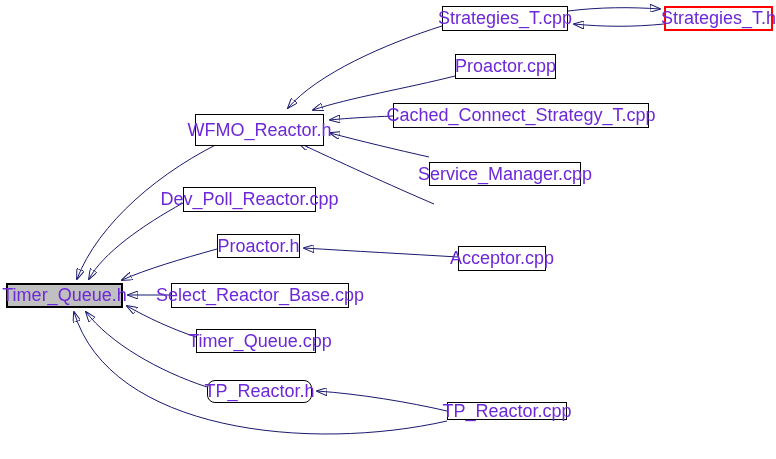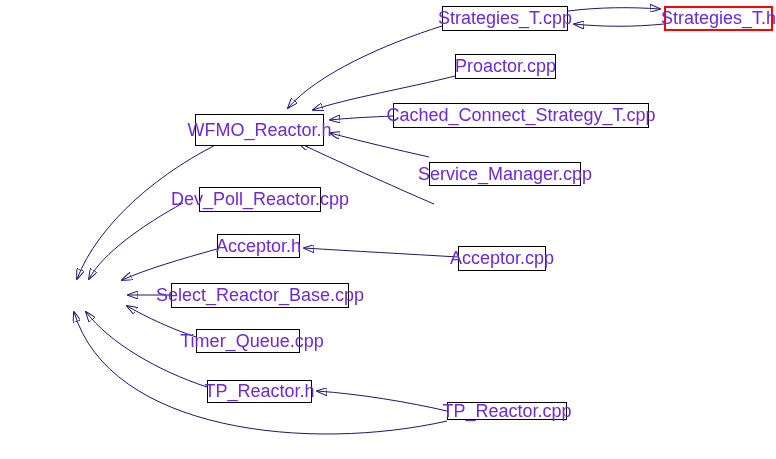--- a/index.html
+++ b/index.html
@@ -69,28 +69,29 @@
 
   <div class="node" style="left:455px; top:54px; width:101px; height:25px;">Proactor.cpp</div>
 
   <div class="node" style="left:393px; top:103px; width:256px; height:25px;">Cached_Connect_Strategy_T.cpp</div>
 
   <div class="node" style="left:429px; top:162px; width:152px; height:24px;">Service_Manager.cpp</div>
 
 
   <div class="node" style="left:195px; top:114px; width:129px; height:32px;">WFMO_Reactor.h</div>
 
-  <div class="node" style="left:199px; top:187px; width:122px; height:25px;">Dev_Poll_Reactor.cpp</div>
+  <div class="node" style="left:183px; top:187px; width:133px; height:25px;">Dev_Poll_Reactor.cpp</div>
 
-  <div class="node" style="left:217px; top:234px; width:83px; height:24px;">Acceptor.h</div>
+  <div class="node" style="left:217px; top:234px; width:83px; height:24px;">Proactor.h</div>
 
   <div class="node" style="left:458px; top:246px; width:88px; height:25px;">Acceptor.cpp</div>
 
+  <div class="node root" style="left:6px; top:283px; width:117px; height:25px;">Timer_Queue.h</div>
 
   <div class="node" style="left:171px; top:283px; width:178px; height:25px;">Select_Reactor_Base.cpp</div>
 
-  <div class="node" style="left:196px; top:329px; width:104px; height:24px;padding-left:8px;">Timer_Queue.cpp</div>
+  <div class="node" style="left:196px; top:329px; width:120px; height:24px;padding-left:8px;">Timer_Queue.cpp</div>
 
-  <div class="node" style="left:207px; top:380px; width:105px; height:23px;">TP_Reactor.h</div>
+  <div class="node" style="left:207px; top:380px; width:105px; height:23px;border-radius:8px;">TP_Reactor.h</div>
 
   <div class="node" style="left:447px; top:402px; width:120px; height:18px;">TP_Reactor.cpp</div>
 
 </div>
 
 </body></html>

